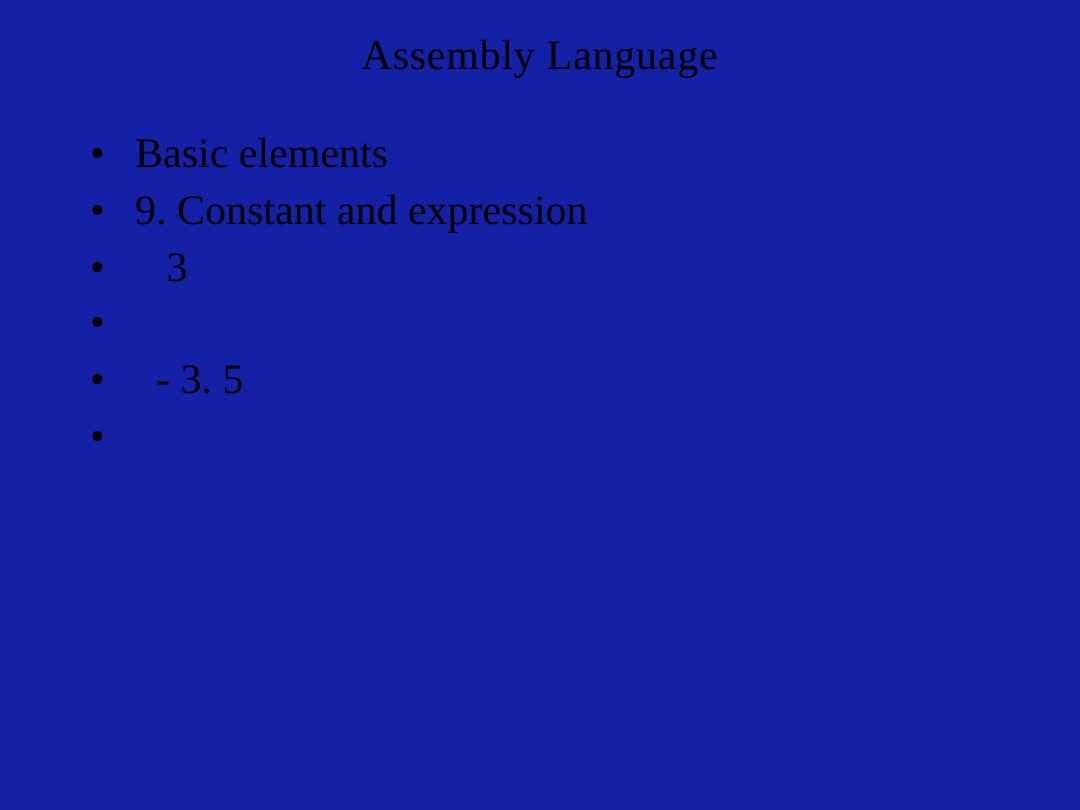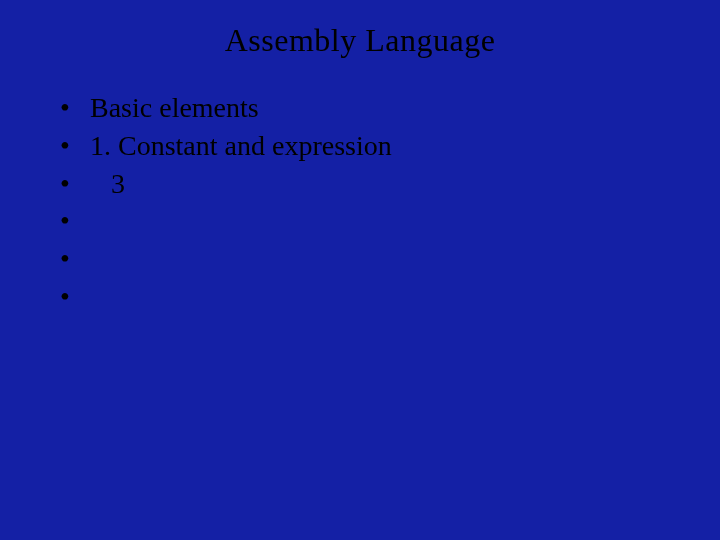--- a/index.html
+++ b/index.html
@@ -14,21 +14,21 @@
     font-family: "Times New Roman", Times, serif;
     color: #000;
   }
   .slide {
     width: 720px;
     height: 540px;
     box-sizing: border-box;
     padding-top: 22px;
   }
   .title {
-    font-size: 32px;
+    font-size: 28px;
     text-align: center;
     font-weight: 400;
     margin: 0 0 30px 0;
     letter-spacing: 0.5px;
   }
   .body {
     padding-left: 60px;
   }
   .row {
     display: flex;
@@ -53,34 +53,35 @@
   <h1 class="title">Assembly Language</h1>
   <div class="body">
 
     <div class="row">
       <span class="bullet-dot">•</span>
       <span class="text">Basic elements</span>
     </div>
 
     <div class="row">
       <span class="bullet-dot">•</span>
-      <span class="text">1. Constant and expression</span>
+      <span class="text">9. Constant and expression</span>
     </div>
 
     <div class="row">
       <span class="bullet-dot">•</span>
       <span class="text">   3</span>
     </div>
 
     <div class="row">
       <span class="bullet-dot">•</span>
     </div>
 
     <div class="row">
       <span class="bullet-dot">•</span>
+      <span class="text">  - 3. 5</span>
     </div>
 
     <div class="row">
       <span class="bullet-dot">•</span>
     </div>
 
   </div>
 </div>
 
 </body></html>

